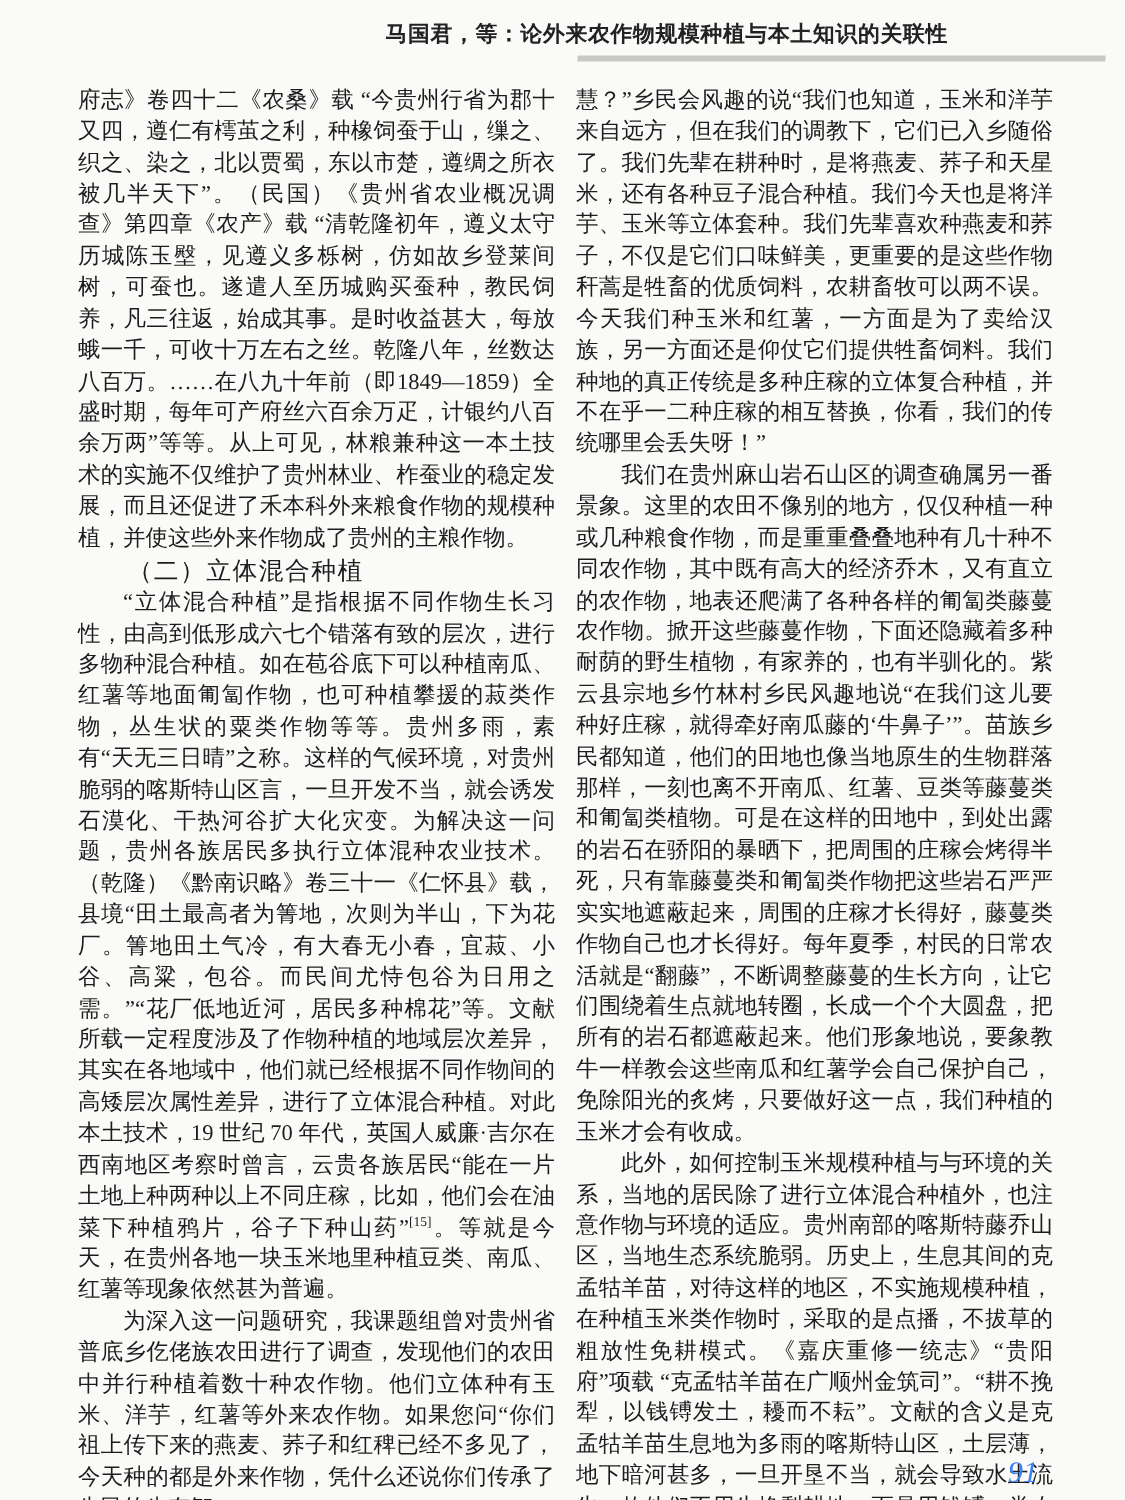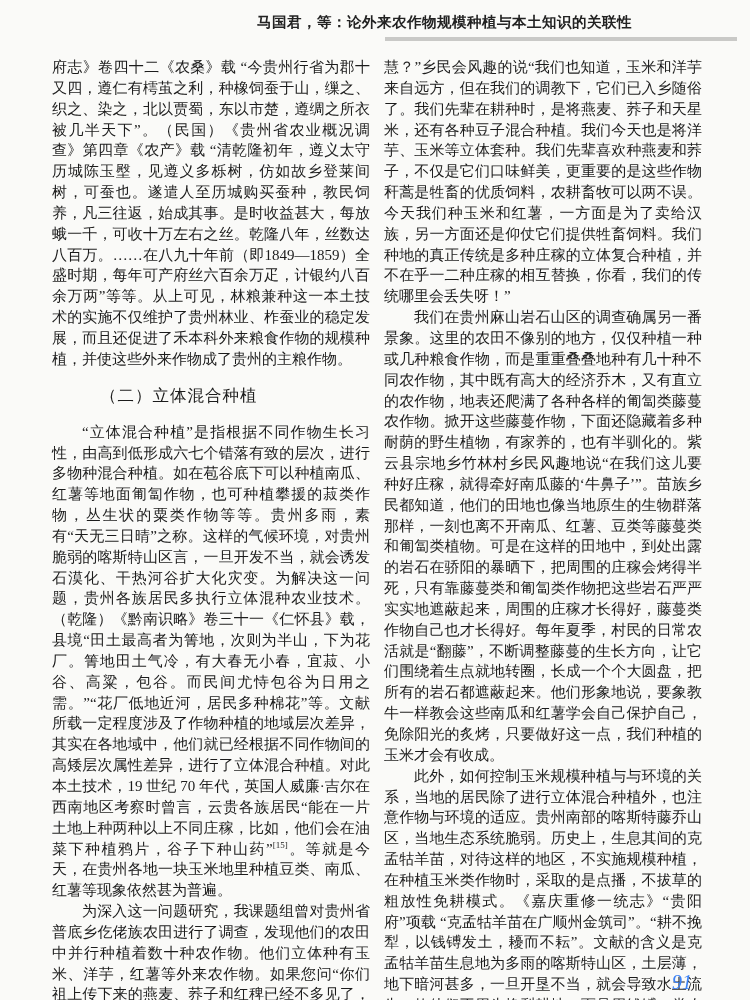--- a/index.html
+++ b/index.html
@@ -42,21 +42,21 @@
   .col {
     width: 318px;
     font-size: 15px;
     line-height: 20.85px;
     text-align: justify;
     text-justify: inter-ideograph;
   }
   .col p { margin: 0; }
   .indent { text-indent: 2em; }
   .section-heading {
-    margin: 15px;
+    margin: 0;
     font-size: 16.5px;
     font-weight: normal;
     text-indent: 2em;
     line-height: 22px;
     letter-spacing: 1px;
   }
   sup.ref {
     font-size: 9px;
     line-height: 0;
     vertical-align: super;

